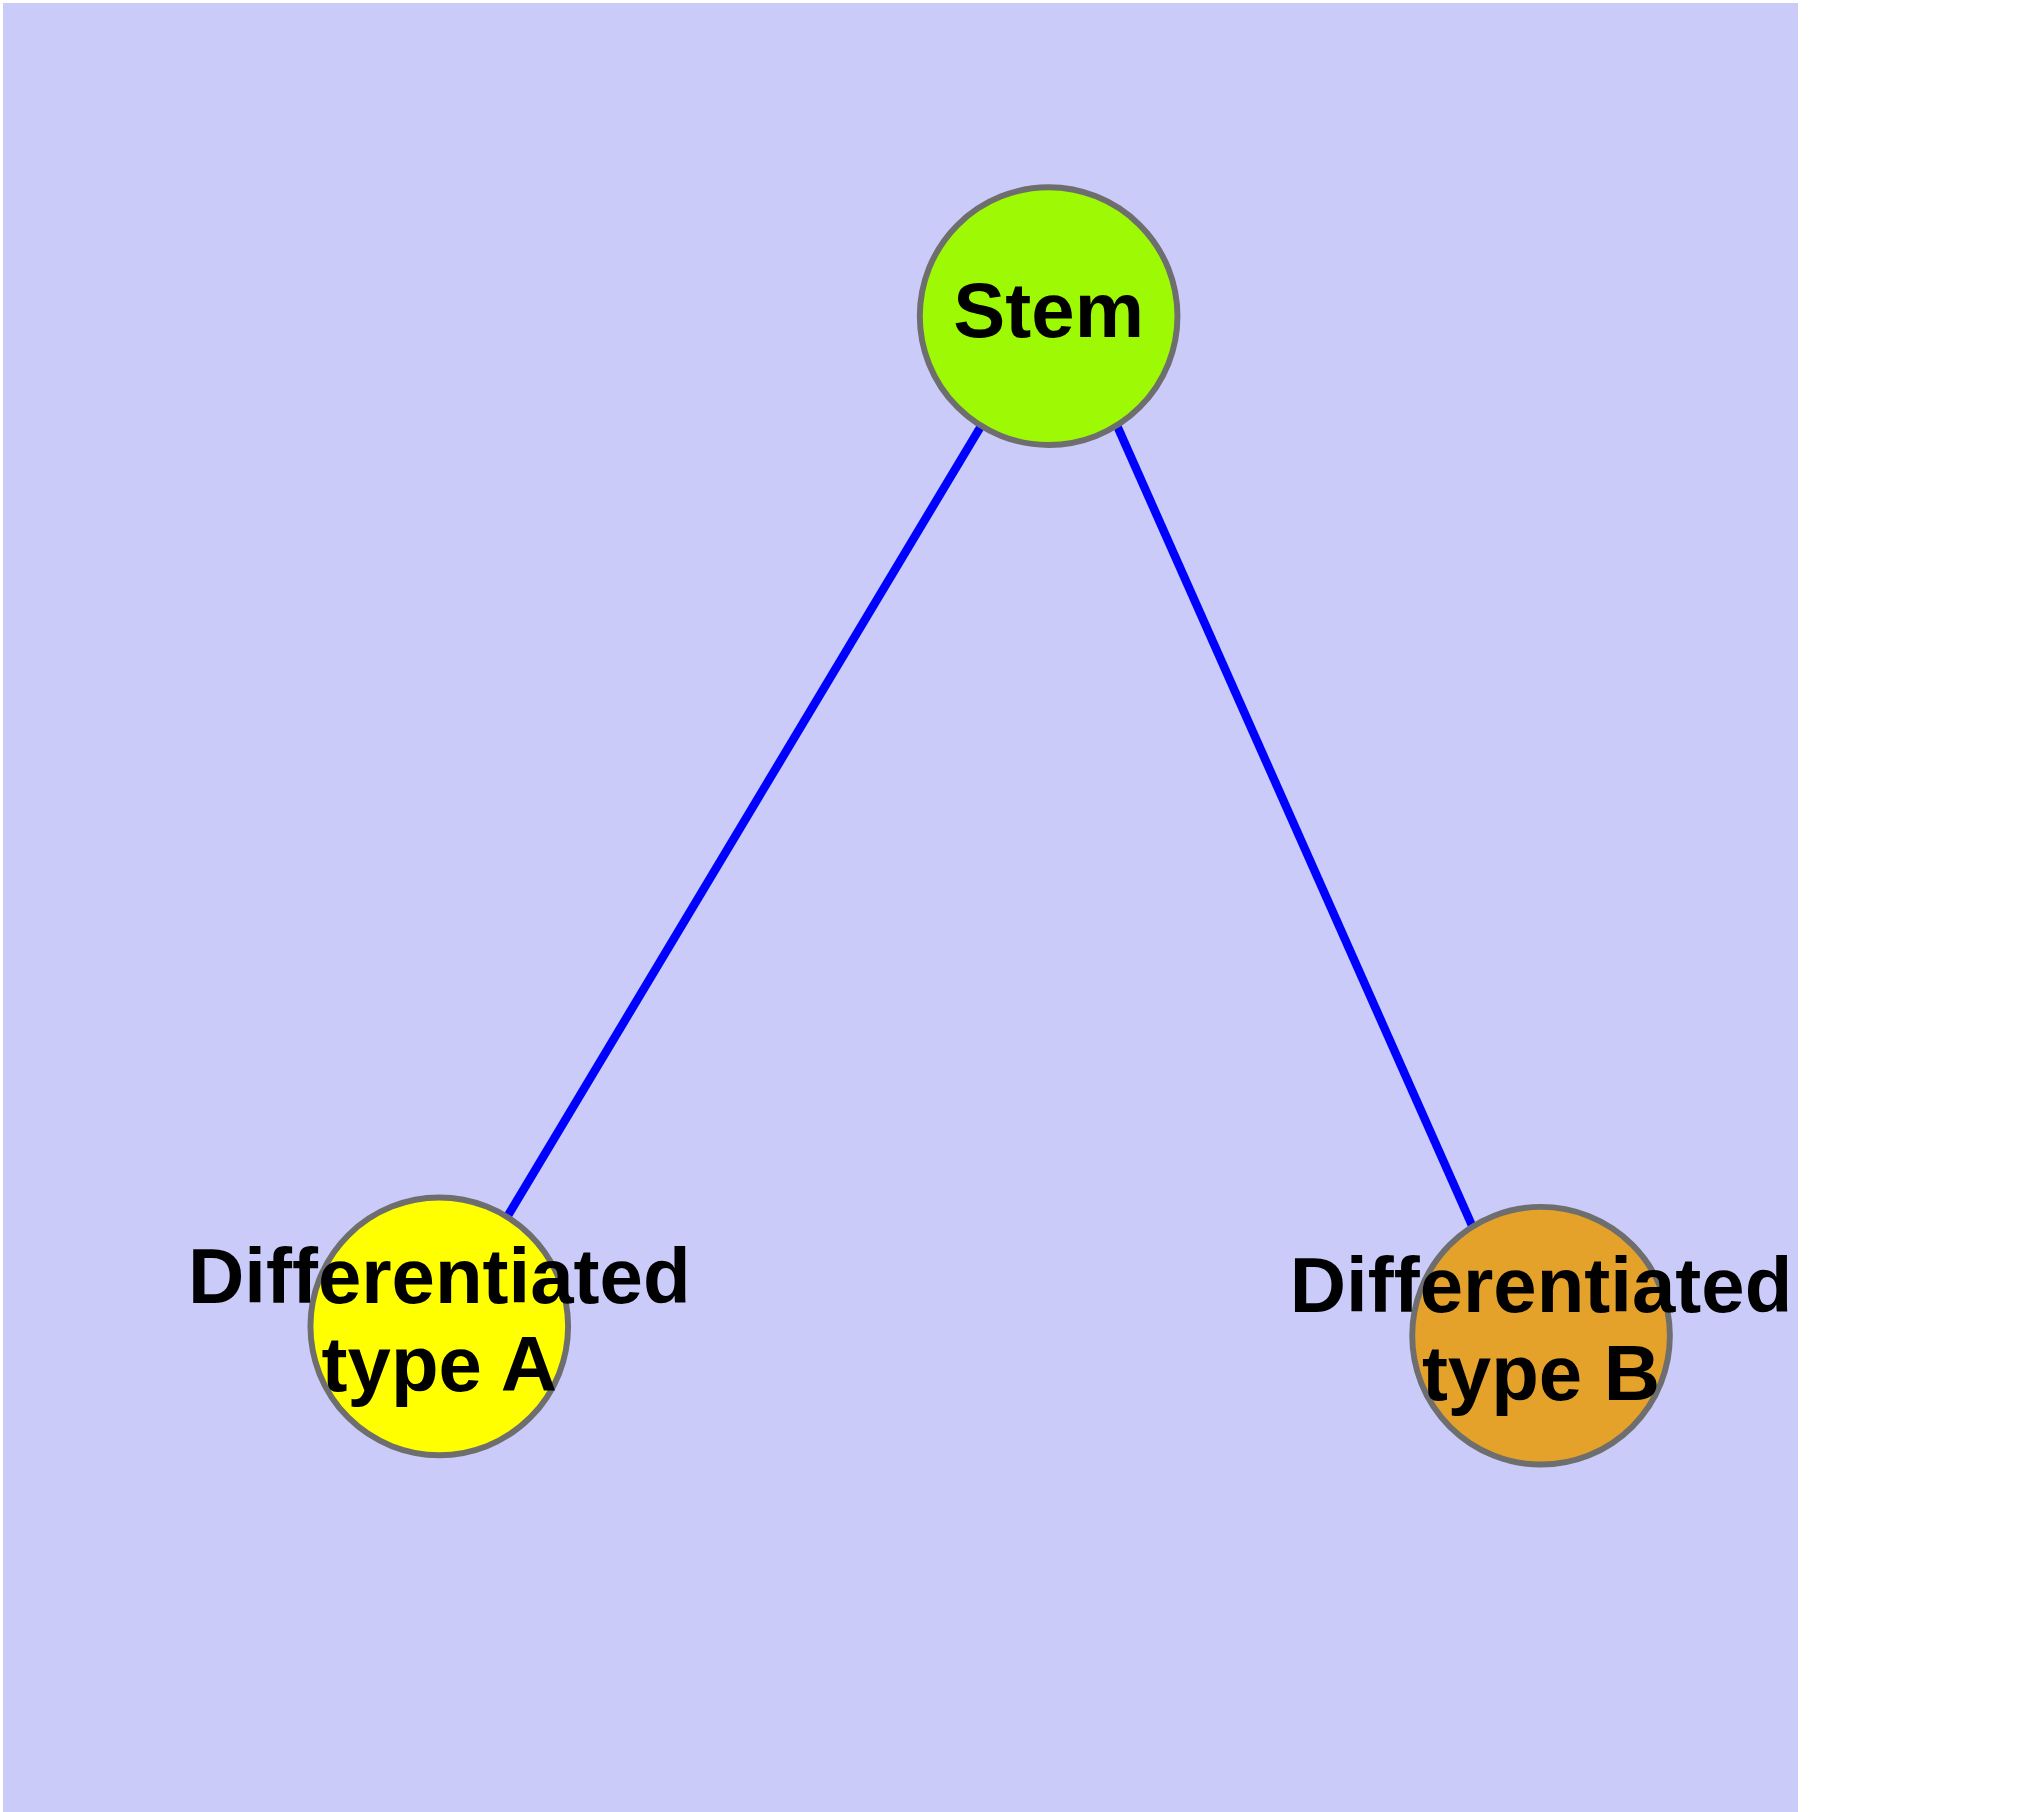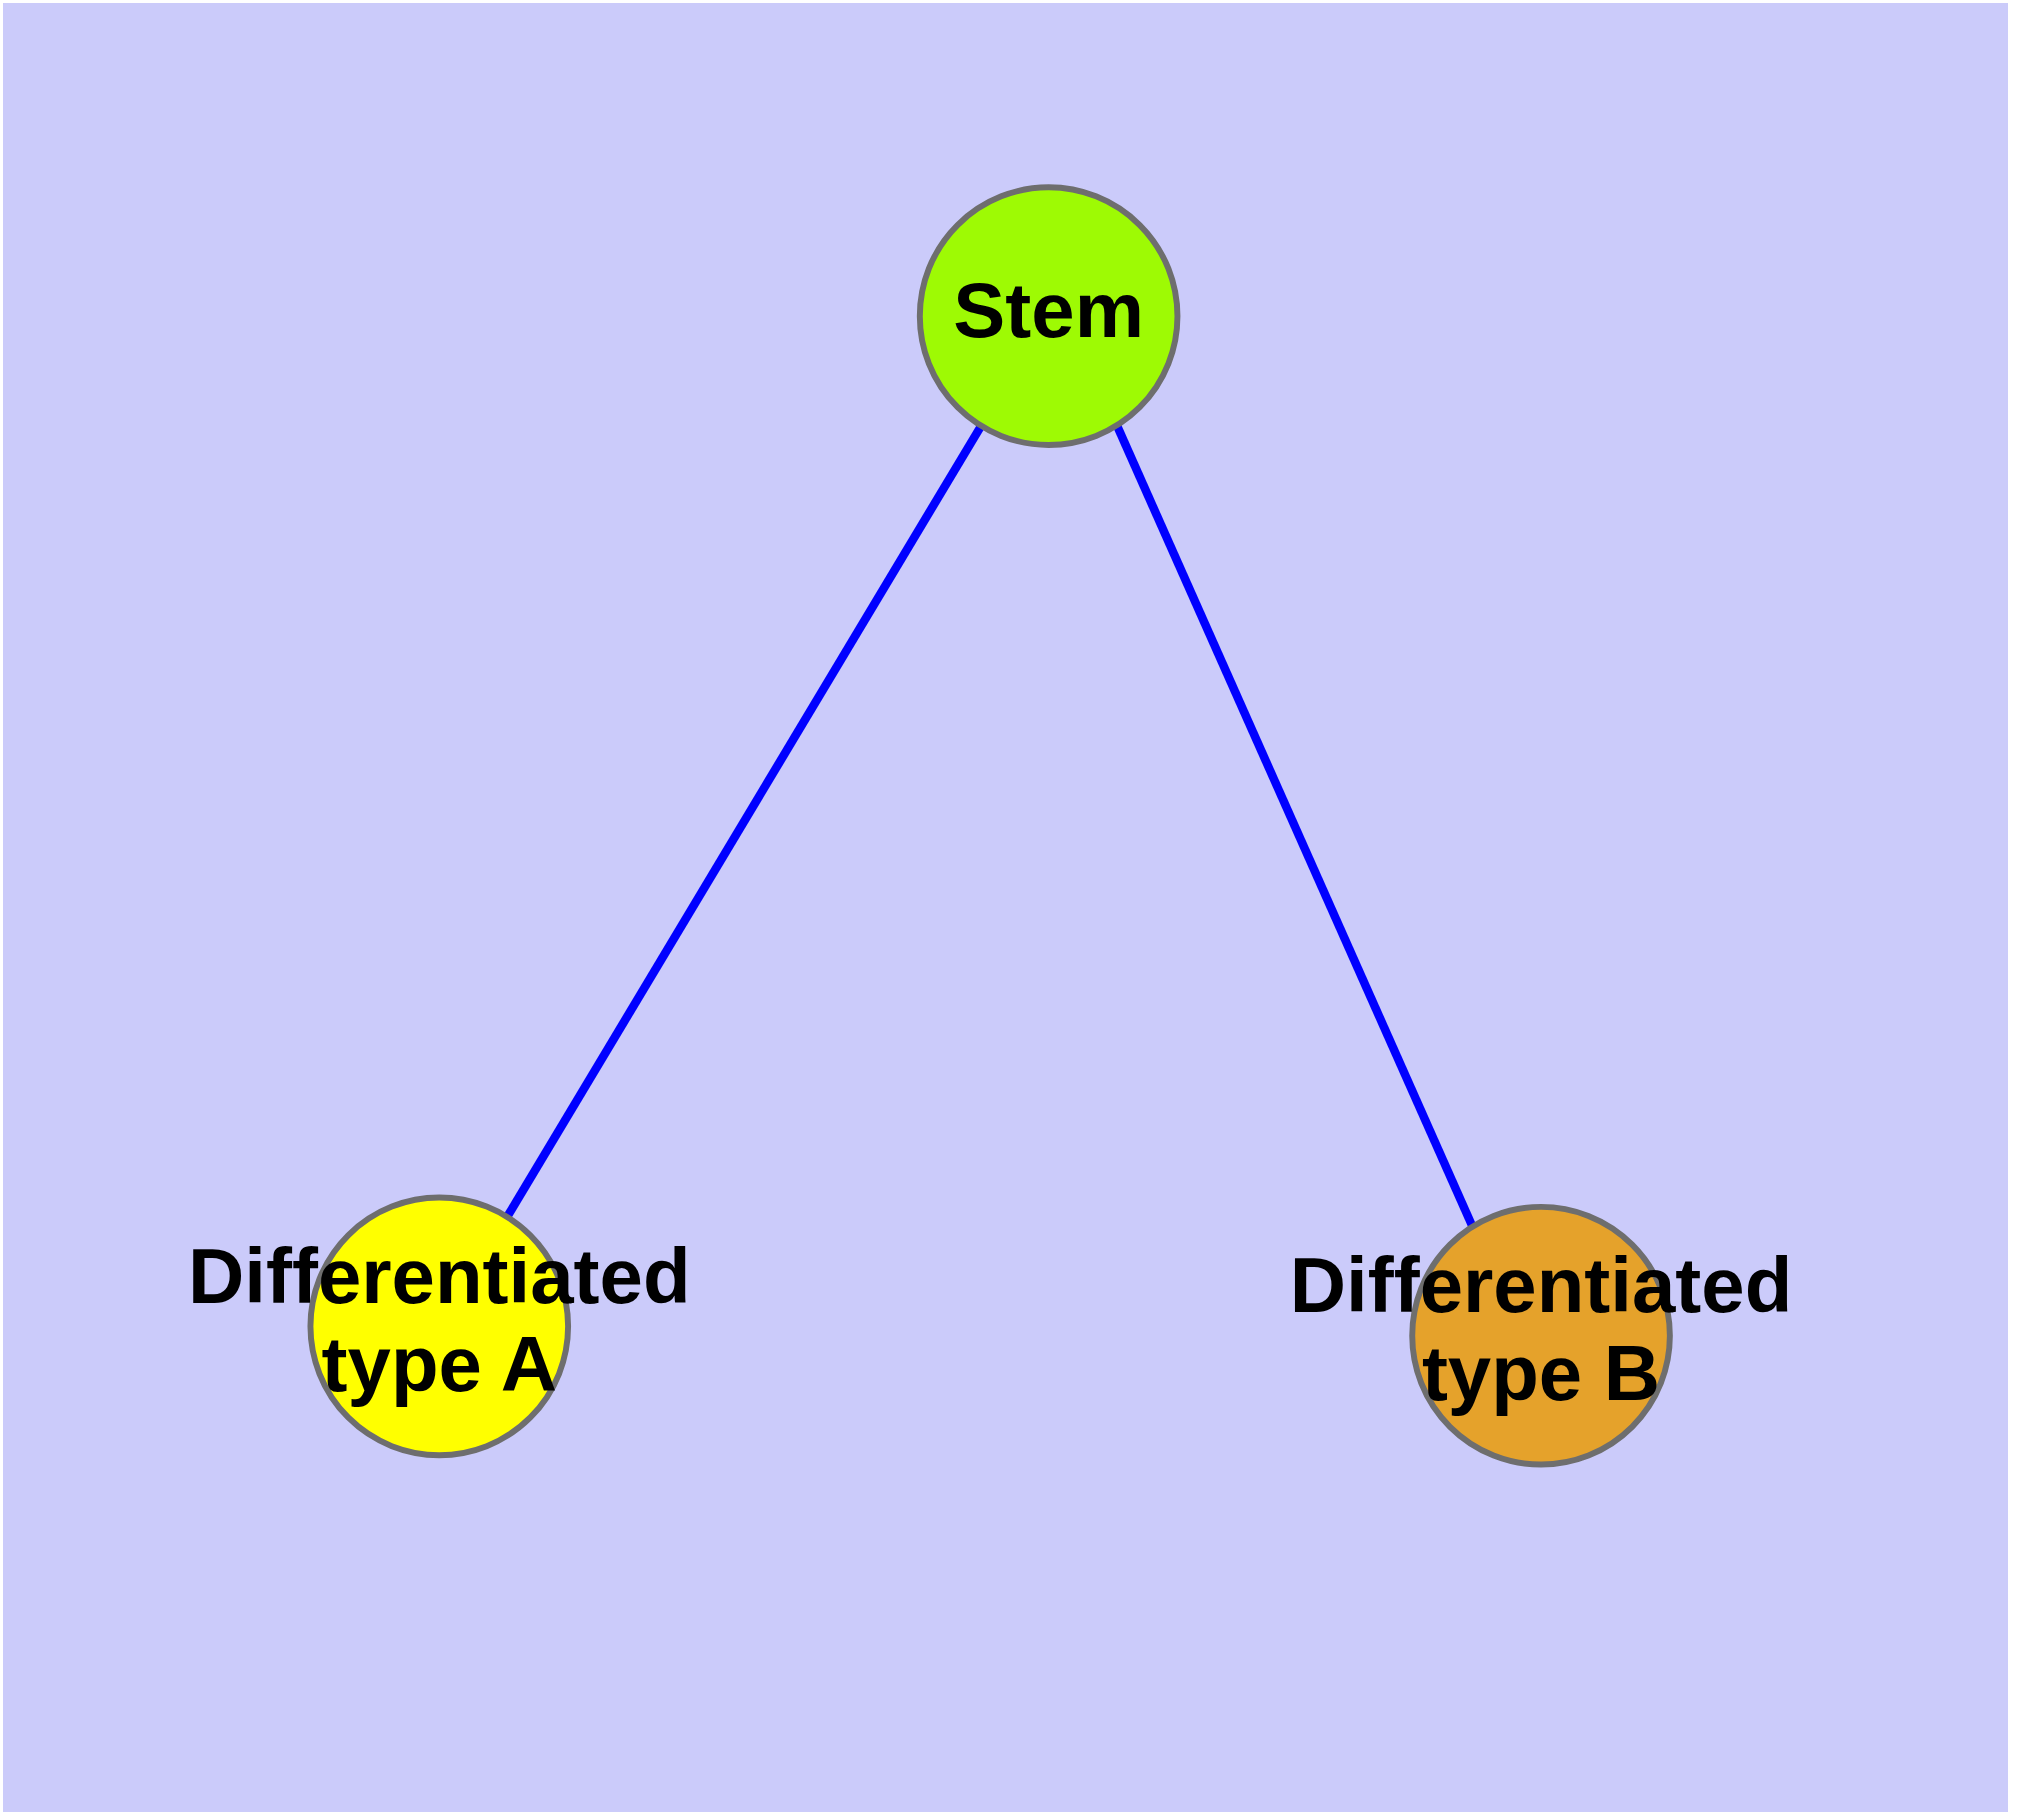--- a/index.html
+++ b/index.html
@@ -2,21 +2,21 @@
 <html style="font-size:13.6px"><head>
 <meta charset="utf-8">
 <style>
   html, body {
     margin: 0;
     padding: 0;
     background: #ffffff;
   }
   #canvas {
     position: relative;
-    width: 2008px;
+    width: 1798px;
     height: 1812px;
     background: #cbcbfa;
     overflow: hidden;
     font-family: "Liberation Sans", sans-serif;
   }
   #graph-svg {
     position: absolute;
     left: 0;
     top: 0;
     width: 2021px;

